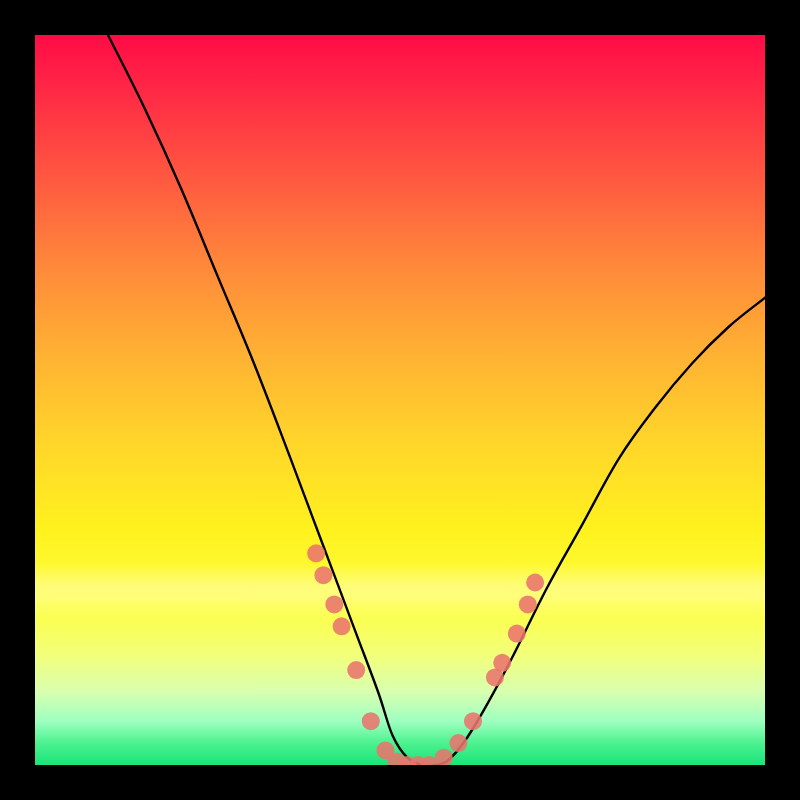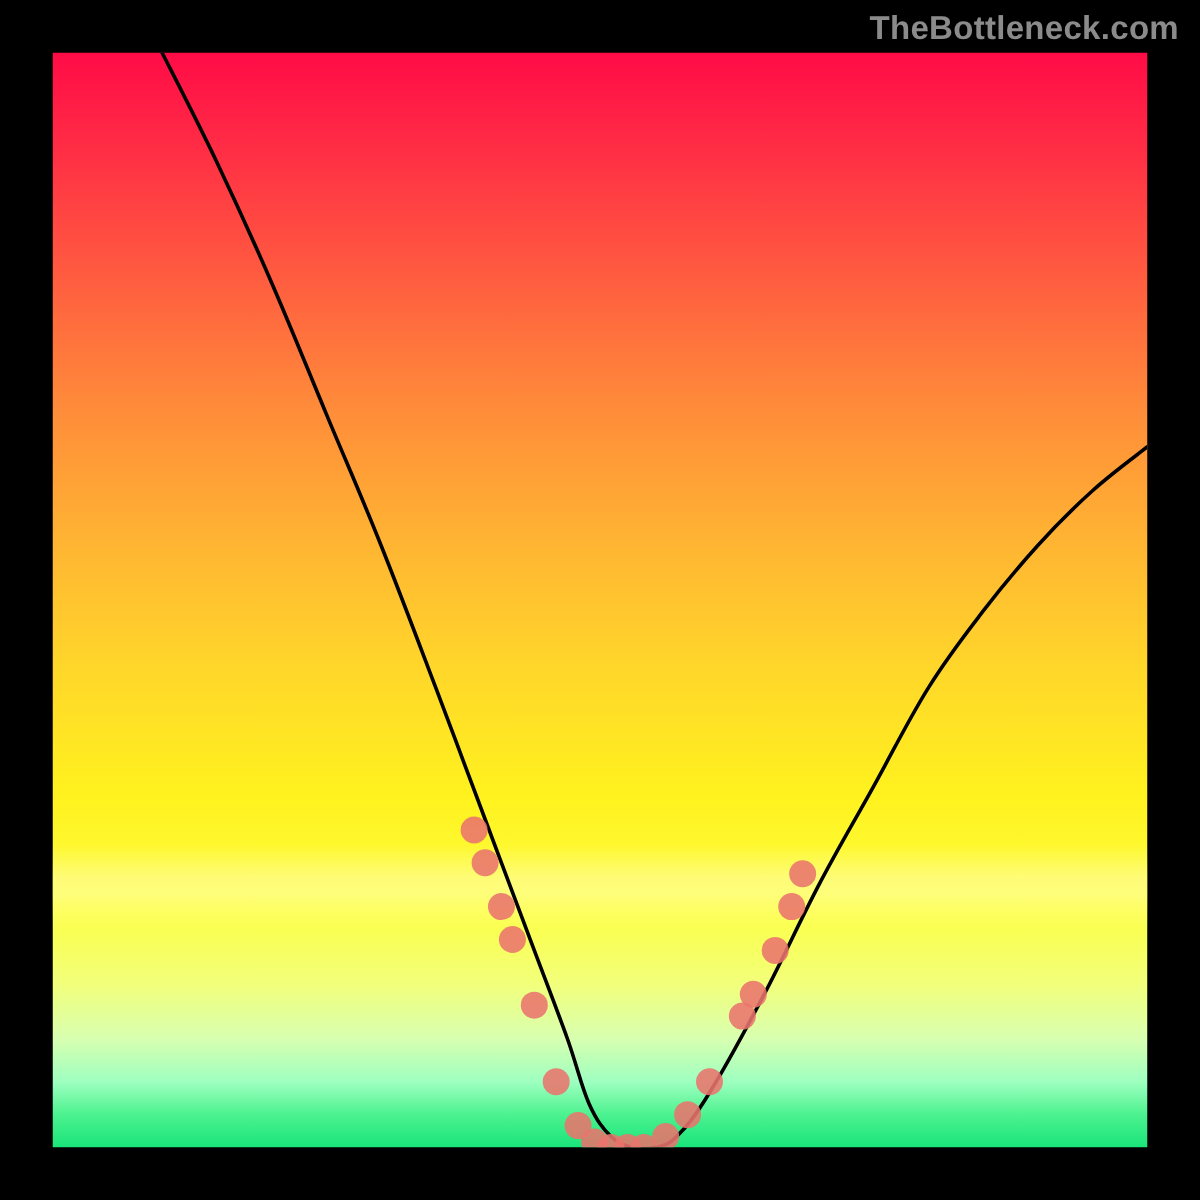--- a/index.html
+++ b/index.html
@@ -76,21 +76,20 @@
     color: #8b8b8b;
     letter-spacing: 0.2px;
     user-select: none;
   }
 </style>
 </head>
 <body>
 
 <div class="frame">
 
-  <div class="watermark">TheBottleneck.com</div>
 
   <div class="plot">
     <div class="gradient"></div>
     <div class="yellow-band"></div>
 
     <svg class="curve" viewBox="0 0 730 730" preserveAspectRatio="none">
       <path id="curve-path" fill="none" stroke="#000000" stroke-width="2.4" stroke-linecap="round" d="M 73.0 0.0 C 79.6 13.1, 96.4 45.4, 109.5 73.0 C 122.6 100.6, 132.9 123.1, 146.0 153.3 C 159.1 183.5, 169.4 209.4, 182.5 240.9 C 195.6 272.4, 205.9 295.6, 219.0 328.5 C 232.1 361.3, 245.0 395.8, 255.5 423.4 C 266.0 451.0, 269.5 460.8, 277.4 481.8 C 285.3 502.8, 291.4 519.2, 299.3 540.2 C 307.2 561.2, 313.3 577.6, 321.2 598.6 C 329.1 619.6, 336.5 638.6, 343.1 657.0 C 349.7 675.4, 352.4 689.0, 357.7 700.8 C 363.0 712.6, 367.0 717.4, 372.3 722.7 C 377.6 728.0, 381.6 728.7, 386.9 730.0 C 392.2 731.3, 396.2 731.3, 401.5 730.0 C 406.8 728.7, 409.5 729.3, 416.1 722.7 C 422.7 716.1, 427.5 710.6, 438.0 693.5 C 448.5 676.4, 461.4 652.8, 474.5 627.8 C 487.6 602.8, 497.9 579.8, 511.0 554.8 C 524.1 529.8, 534.4 512.8, 547.5 489.1 C 560.6 465.4, 570.9 444.4, 584.0 423.4 C 597.1 402.4, 607.4 389.4, 620.5 372.3 C 633.6 355.2, 643.9 343.0, 657.0 328.5 C 670.1 314.0, 680.4 303.8, 693.5 292.0 C 706.6 280.2, 723.4 268.1, 730.0 262.8"></path>
       <g id="dots">
           <circle cx="281.1" cy="518.3" r="9" fill="#e9746d" fill-opacity="0.88"></circle>
           <circle cx="288.4" cy="540.2" r="9" fill="#e9746d" fill-opacity="0.88"></circle>

